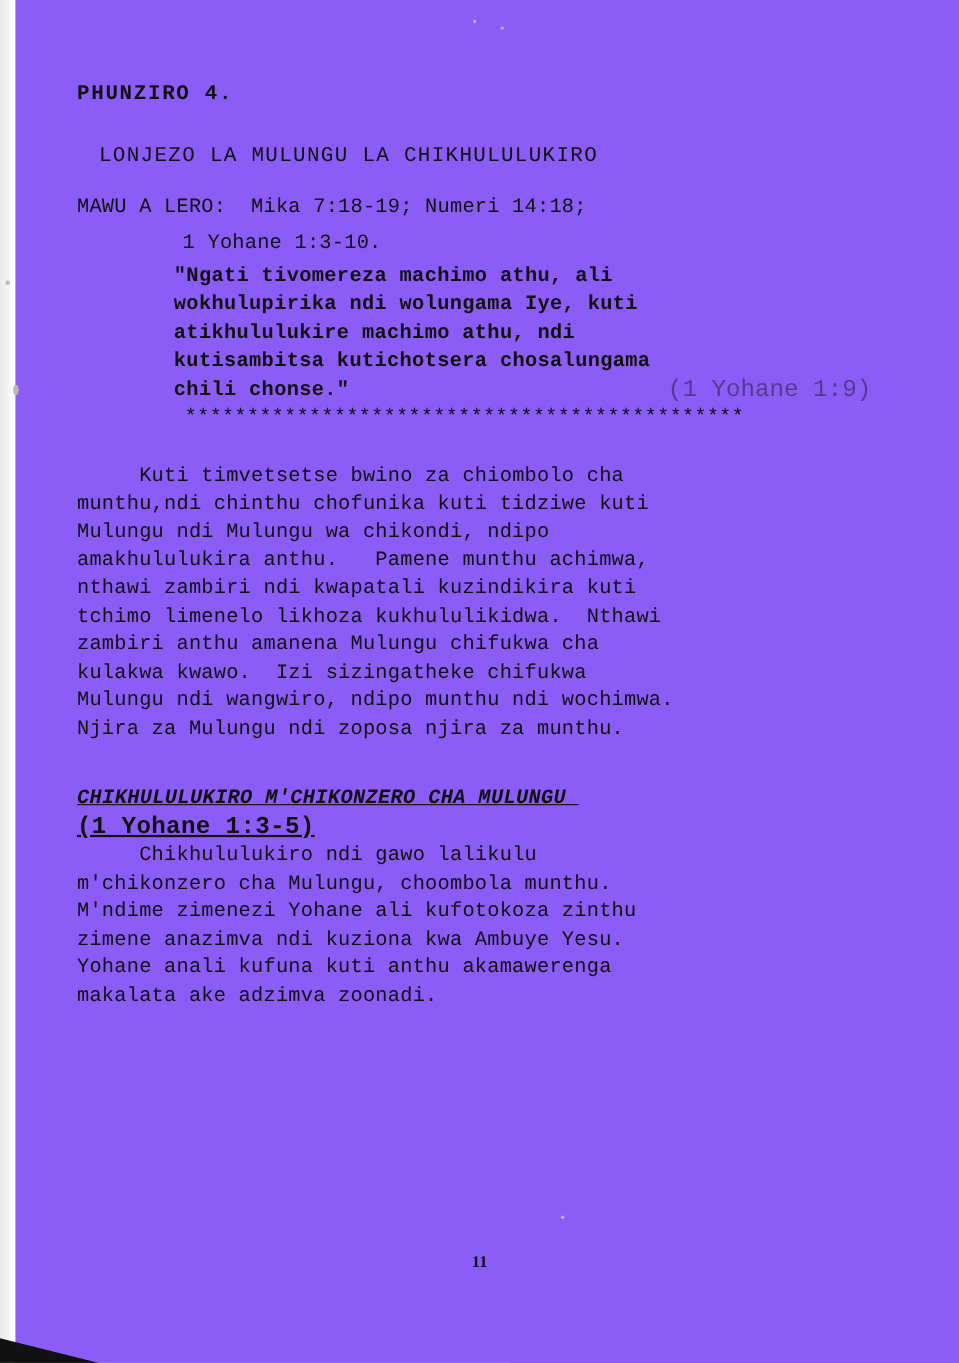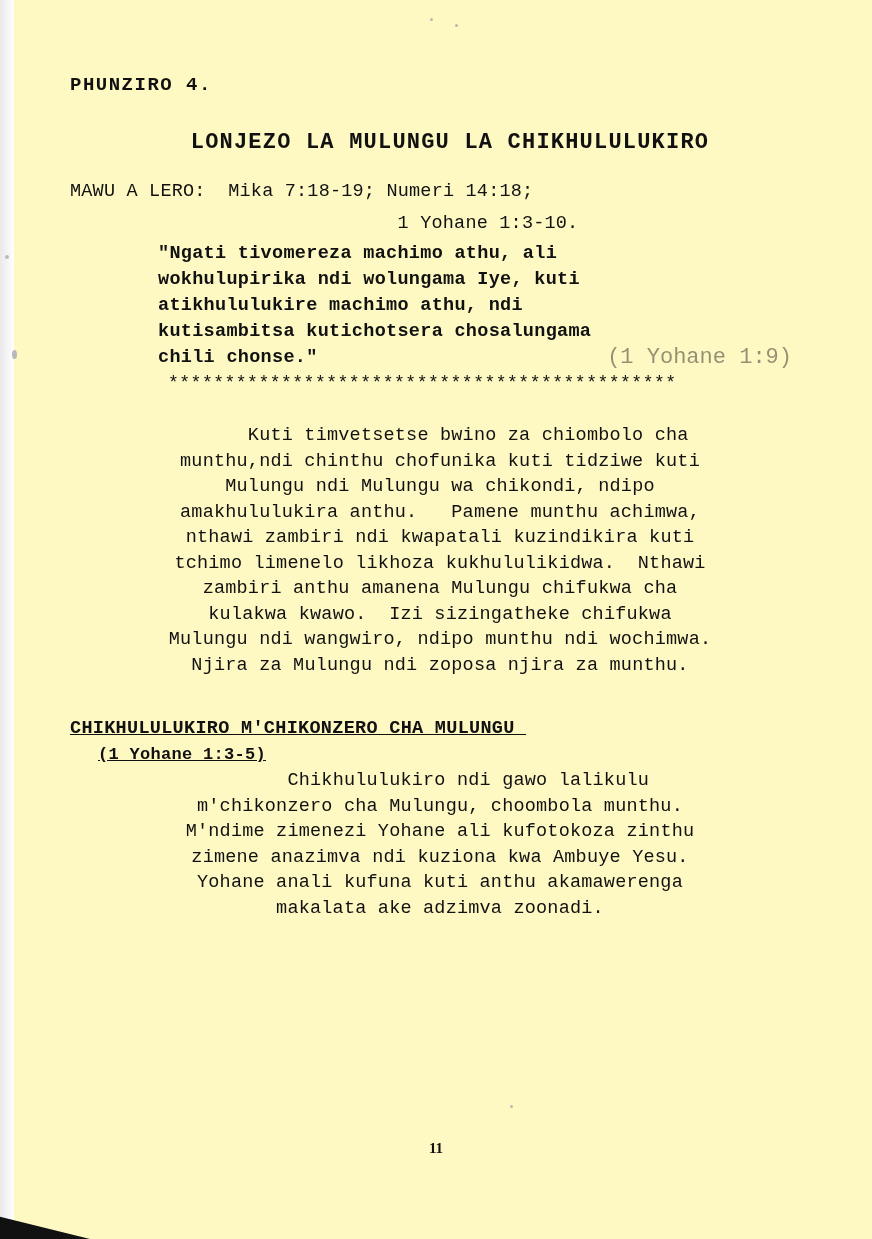--- a/index.html
+++ b/index.html
@@ -11,21 +11,21 @@
     width: 872px;
     height: 1239px;
     position: relative;
     font-family: "Liberation Mono", "DejaVu Sans Mono", monospace;
     color: #111111;
     overflow: hidden;
   }
   .page {
     position: absolute;
     inset: 0;
-    background: #fef9c3;
+    background: #8b5cf6;
   }
   
   .edge-left {
     position: absolute;
     left: 0; top: 0;
     width: 14px; height: 100%;
     background: linear-gradient(to right, #e9e9e9, #ffffff);
   }
   .speck {
     position: absolute;
@@ -47,36 +47,36 @@
     top: 60px;
     width: 740px;
   }
   .lesson-title {
     font-weight: bold;
     font-size: 19px;
     letter-spacing: 1.5px;
     margin: 14px 0 0 0;
   }
   .main-title {
-    font-weight: bold;
-    font-size: 22px;
+    font-weight: normal;
+    font-size: 19px;
     letter-spacing: 1.2px;
-    text-align: center;
+    text-align: left;
     margin: 34px 0 0 0;
     padding-left: 20px;
   }
   .block {
     font-size: 18.5px;
     line-height: 26px;
     letter-spacing: 0.2px;
     margin-top: 24px;
     white-space: pre-wrap;
   }
   .block.tight { margin-top: 6px; }
-  .indent-1 { padding-left: 96px; text-align: center; }
+  .indent-1 { padding-left: 96px; }
   .verse {
     font-weight: bold;
     font-size: 18.5px;
     line-height: 26px;
     letter-spacing: 0.3px;
     padding-left: 88px;
     margin-top: 4px;
     white-space: pre-wrap;
   }
   .verse-ref {
@@ -95,40 +95,39 @@
     margin-top: 2px;
     white-space: pre;
     overflow: hidden;
   }
   .para {
     font-size: 18.5px;
     line-height: 25.5px;
     letter-spacing: 0.2px;
     margin-top: 30px;
     white-space: pre-wrap;
-    text-align: center;
   }
   .para.next { margin-top: 0px; }
   .section-head {
     font-weight: bold;
     font-size: 18.5px;
     line-height: 26px;
     letter-spacing: 0.3px;
     text-decoration: underline;
     margin-top: 38px;
     white-space: pre-wrap;
+    font-style: italic;
   }
   .section-sub {
     font-weight: bold;
-    font-size: 17px;
+    font-size: 22px;
     line-height: 26px;
     letter-spacing: 0.3px;
     text-decoration: underline;
     white-space: pre-wrap;
-    margin-left: 28px;
   }
   .page-number {
     position: absolute;
     left: 0;
     right: 0;
     top: 1140px;
     text-align: center;
     font-size: 15px;
     font-weight: bold;
     font-family: "Liberation Serif", serif;

